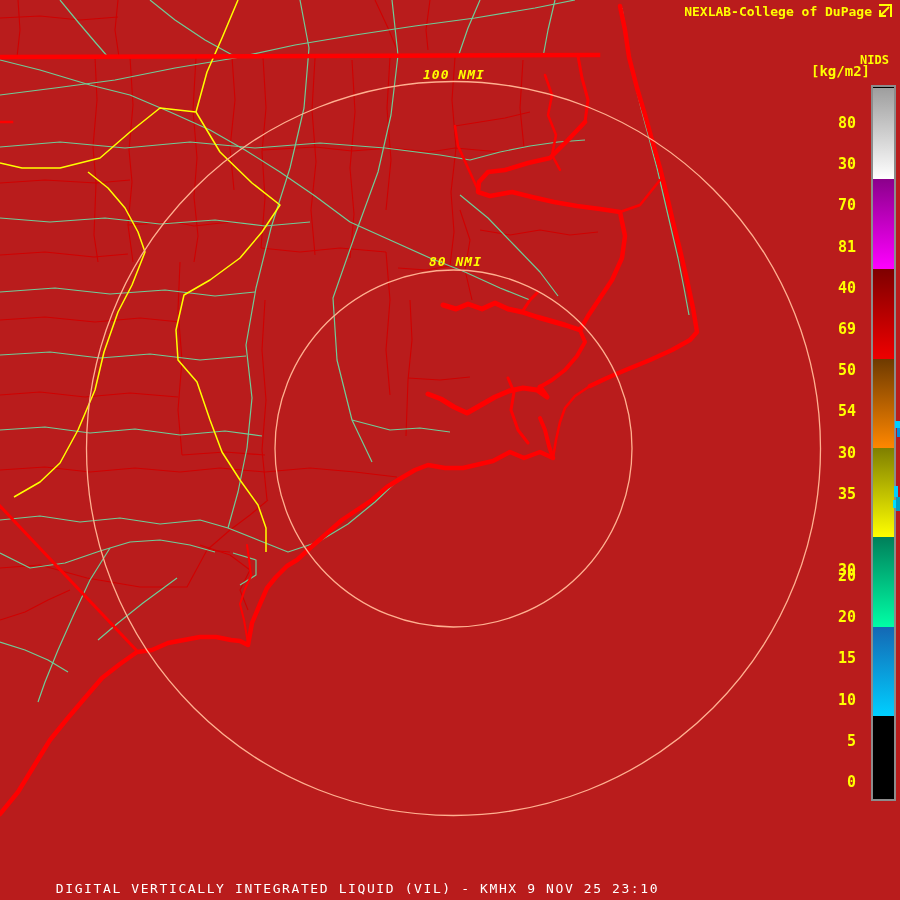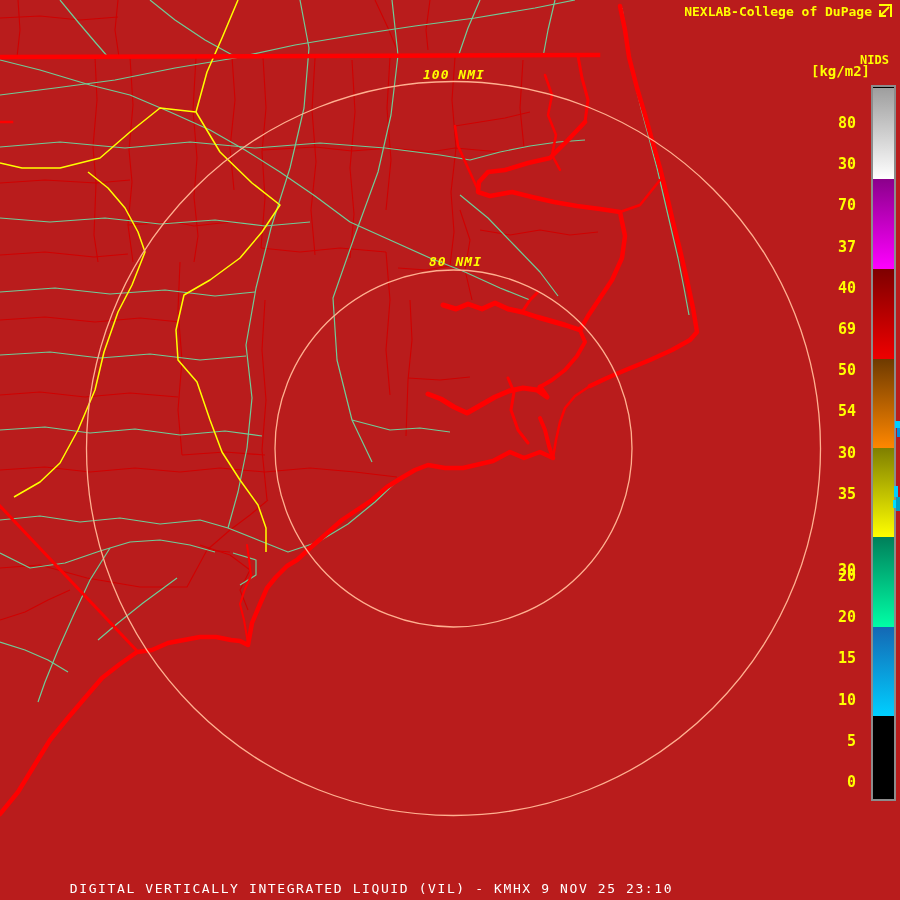--- a/index.html
+++ b/index.html
@@ -4,21 +4,21 @@
 <style>
   html,body{margin:0;padding:0;background:#000;}
   #screen{position:relative;width:900px;height:900px;background:#b91c1c;overflow:hidden;
           font-family:"DejaVu Sans Mono","Liberation Mono",monospace;}
   #mapsvg{position:absolute;left:0;top:0;}
   .txt{position:absolute;white-space:pre;}
   #hdr-title{top:4px;right:28px;color:#ffff00;font-size:13px;font-weight:bold;letter-spacing:0px;}
   #hdr-icon{position:absolute;top:3px;right:7px;width:17px;height:17px;}
   #nids-l1{top:53px;right:11px;color:#ffff00;font-size:12px;font-weight:bold;}
   #nids-l2{top:63px;right:30px;color:#ffff00;font-size:14px;font-weight:bold;}
-  #footer-title{top:881px;left:14px;width:715px;text-align:center;color:#ffffff;
+  #footer-title{top:881px;left:0;width:715px;text-align:center;color:#ffffff;
                 font-size:13px;letter-spacing:1.6px;}
   .ringlbl{color:#ffff00;font-size:13px;font-weight:bold;font-style:italic;letter-spacing:1px;}
   #ring-label-outer{top:67px;left:423px;}
   #ring-label-inner{top:254px;left:429px;}
   
   #cbar{position:absolute;left:871px;top:85px;width:21px;height:712px;
         border:2px solid #8c8c8c;background:#000;}
   .cseg{position:absolute;left:0;width:21px;}
   .ctick{position:absolute;width:42px;text-align:right;color:#ffff00;
          font-size:15px;font-weight:bold;right:44px;height:18px;line-height:18px;}
@@ -164,21 +164,21 @@
       <div class="cseg" style="top: 271.592px; height: 88.965px; background: linear-gradient(rgb(110, 58, 0), rgb(255, 135, 0));"></div>
       <div class="cseg" style="top: 360.557px; height: 89.7887px; background: linear-gradient(rgb(127, 127, 0), rgb(255, 255, 0));"></div>
       <div class="cseg" style="top: 450.346px; height: 89.7887px; background: linear-gradient(rgb(0, 127, 90), rgb(0, 255, 166));"></div>
       <div class="cseg" style="top: 540.135px; height: 88.965px; background: linear-gradient(rgb(20, 104, 180), rgb(0, 207, 255));"></div>
       <div class="cseg" style="top: 629.1px; height: 78.2562px; background: linear-gradient(rgb(0, 0, 0), rgb(0, 0, 0));"></div>
     </div>
   <div id="cticks">
       <div class="ctick" style="top: 114px; color: rgb(255, 255, 0);">80</div>
       <div class="ctick" style="top: 155.188px; color: rgb(255, 255, 0);">30</div>
       <div class="ctick" style="top: 196.375px; color: rgb(255, 255, 0);">70</div>
-      <div class="ctick" style="top: 237.562px; color: rgb(255, 255, 0);">37</div>
+      <div class="ctick" style="top: 237.562px; color: rgb(255, 255, 0);">81</div>
       <div class="ctick" style="top: 278.75px; color: rgb(255, 255, 0);">40</div>
       <div class="ctick" style="top: 319.937px; color: rgb(255, 255, 0);">69</div>
       <div class="ctick" style="top: 361.125px; color: rgb(255, 255, 0);">50</div>
       <div class="ctick" style="top: 402.312px; color: rgb(255, 255, 0);">54</div>
       <div class="ctick" style="top: 443.5px; color: rgb(255, 255, 0);">30</div>
       <div class="ctick" style="top: 484.688px; color: rgb(255, 255, 0);">35</div>
       <div class="ctick" style="top: 525.875px; color: rgb(255, 255, 0); margin-top: 35px;">30</div>
       <div class="ctick" style="top: 567.062px; color: rgb(255, 255, 0);">20</div>
       <div class="ctick" style="top: 608.25px; color: rgb(255, 255, 0);">20</div>
       <div class="ctick" style="top: 649.438px; color: rgb(255, 255, 0);">15</div>

